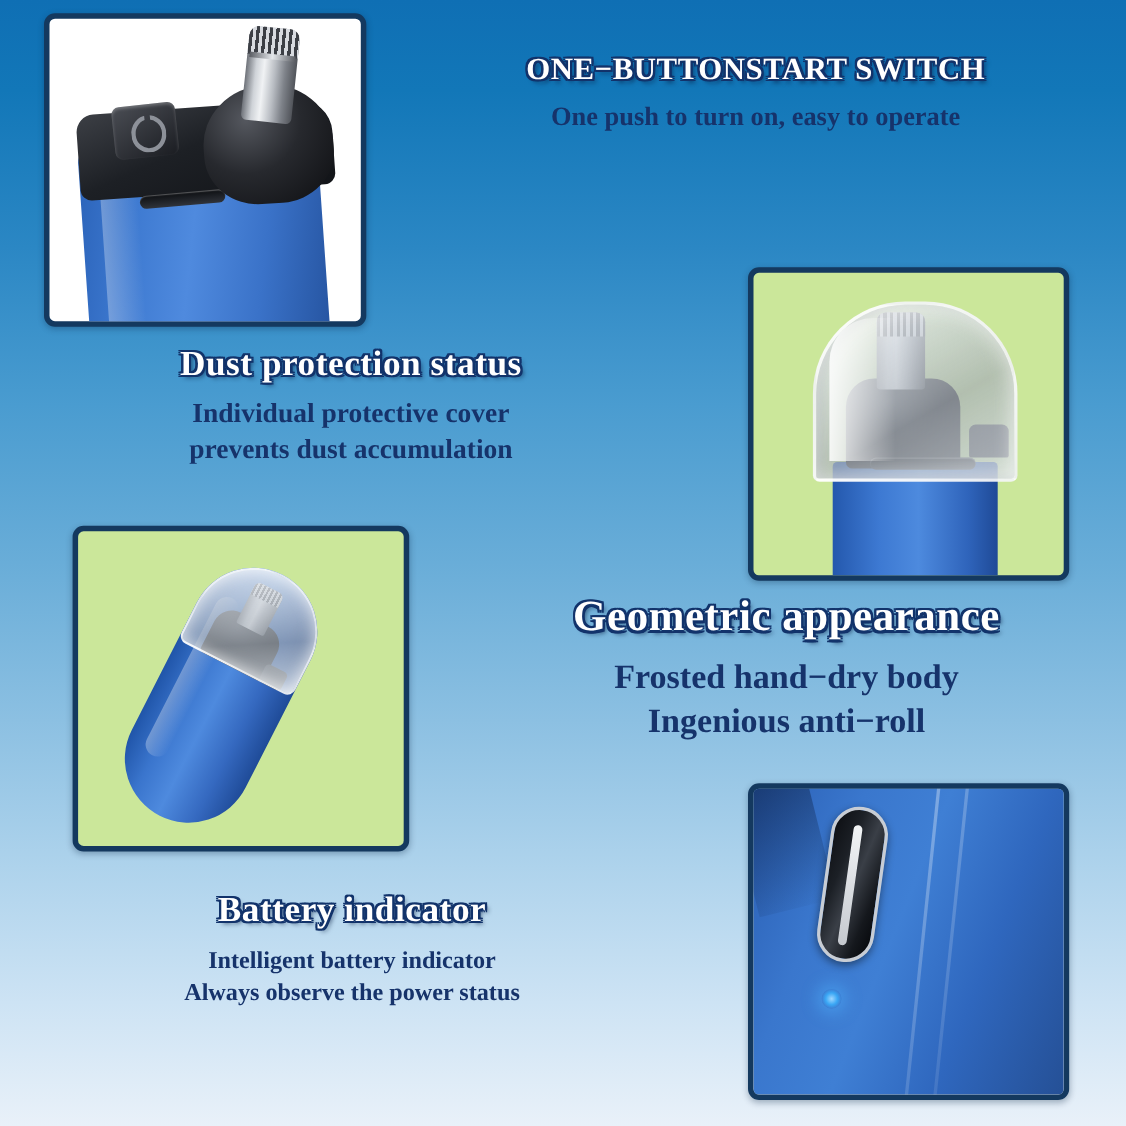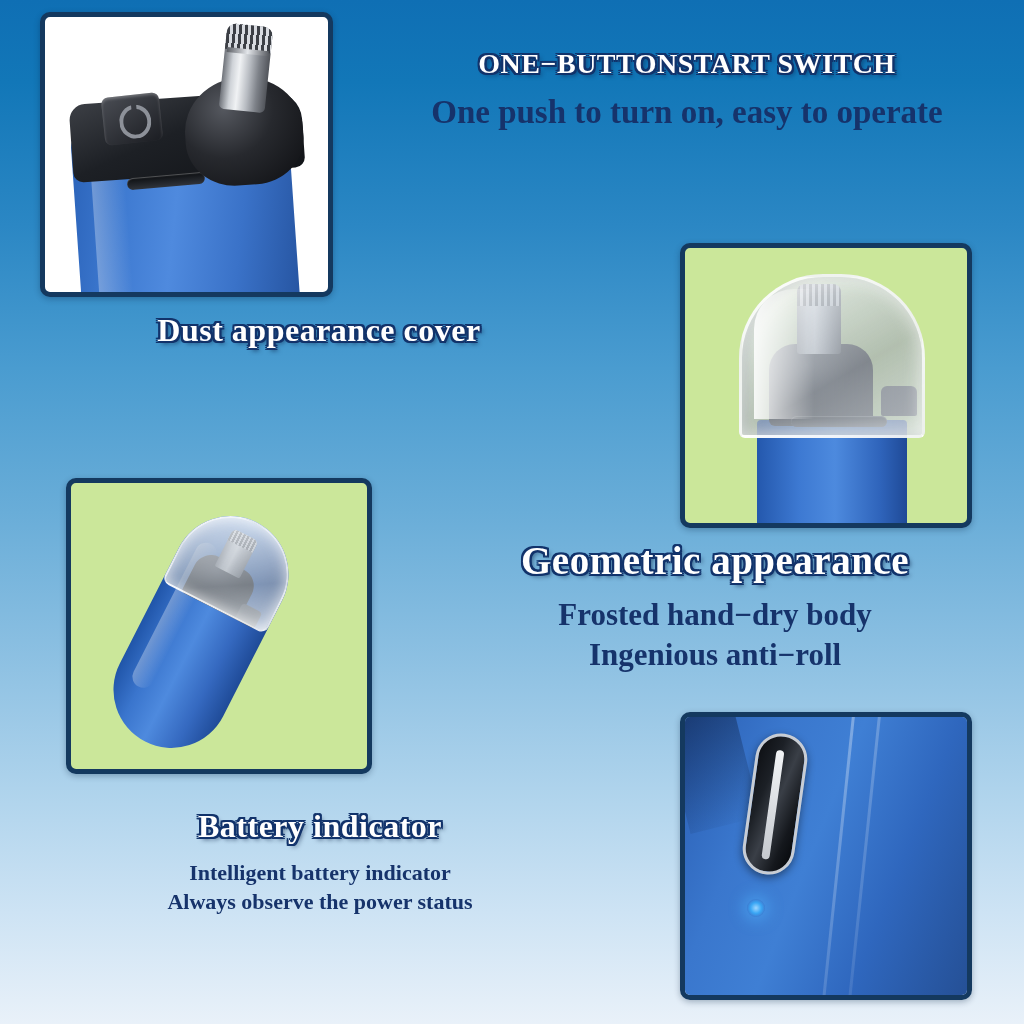--- a/index.html
+++ b/index.html
@@ -249,21 +249,21 @@
   }
   .sub {
     color:#16336b;
     font-weight:bold;
     white-space:nowrap;
   }
 
   
   #block-main { left:392px; top:48px; width:590px; }
   #block-main .headline { font-size:28px; }
-  #block-main .sub { font-size:33px; margin-top:14px; }
+  #block-main .sub { font-size:24px; margin-top:14px; }
 
   
   #block-dust { left:94px; top:312px; width:450px; }
   #block-dust .headline { font-size:32px; }
   #block-dust .sub { font-size:25px; line-height:1.28; margin-top:12px; }
 
   
   #block-geometric { left:480px; top:538px; width:470px; }
   #block-geometric .headline { font-size:39px; }
   #block-geometric .sub { font-size:31px; line-height:1.28; margin-top:12px; }
@@ -320,21 +320,25 @@
     <div class="p4-led"></div>
   </div>
 </div>
 
 <div class="text-block" id="block-main">
   <div class="headline">ONE−BUTTONSTART SWITCH</div>
   <div class="sub">One push to turn on, easy to operate</div>
 </div>
 
 <div class="text-block" id="block-dust">
-  <div class="headline">Dust appearance cover</div>
+  <div class="headline">Dust protection status</div>
+  <div class="sub">
+    <div>Individual protective cover</div>
+    <div>prevents dust accumulation</div>
+  </div>
 </div>
 
 <div class="text-block" id="block-geometric">
   <div class="headline">Geometric appearance</div>
   <div class="sub">
     <div>Frosted hand−dry body</div>
     <div>Ingenious anti−roll</div>
   </div>
 </div>
 

